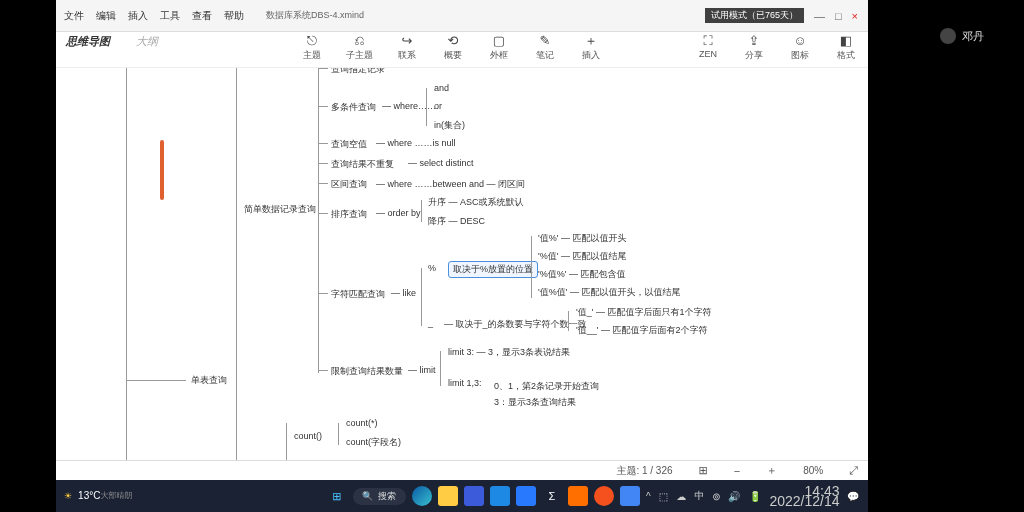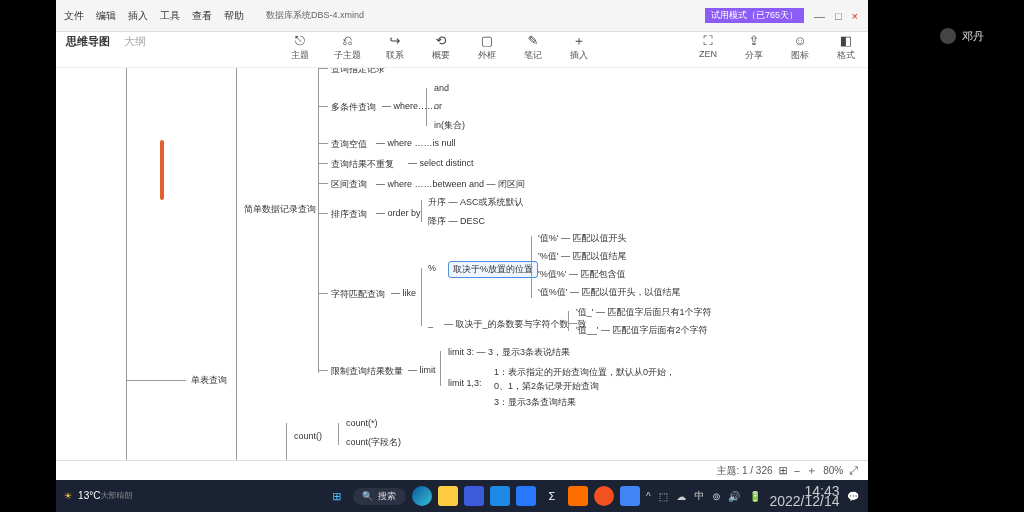--- a/index.html
+++ b/index.html
@@ -4,41 +4,41 @@
 <style>
   * { box-sizing: border-box; margin: 0; padding: 0; font-family: "Microsoft YaHei", sans-serif; }
   body { background: #000; width: 1024px; height: 512px; overflow: hidden; position: relative; }
   
   .app-window { position: absolute; left: 56px; top: 0; width: 812px; height: 480px; background: #fff; display: flex; flex-direction: column; }
   
   .titlebar { height: 32px; background: #f5f5f5; display: flex; align-items: center; font-size: 10px; color: #333; border-bottom: 1px solid #ddd; }
   .menubar { display: flex; gap: 12px; padding: 0 8px; }
   .menubar span { cursor: pointer; }
   .doc-title { margin-left: 14px; color: #666; font-size: 9px; }
-  .trial-badge { margin-left: auto; background: #8b5cf6; color: #fff; padding: 1px 6px; font-size: 9px; }
+  .trial-badge { margin-left: auto; background: #404040; color: #fff; padding: 1px 6px; font-size: 9px; }
   .win-controls { display: flex; gap: 10px; padding: 0 10px; color: #666; font-size: 11px; }
   .win-controls .close { color: #e02020; }
   
   .toolbar { height: 36px; background: #fff; display: flex; align-items: flex-start; padding: 2px 10px 0 10px; gap: 22px; font-size: 9px; color: #555; border-bottom: 1px solid #eee; }
-  .tb-left { display: flex; align-items: center; gap: 14px; font-size: 11px; color: #333; margin-right: 120px; }
+  .tb-left { display: flex; align-items: center; gap: 26px; font-size: 11px; color: #333; margin-right: 120px; font-style: italic; }
   .tb-left .active { font-weight: 600; }
   .tb-item { display: flex; flex-direction: column; align-items: center; gap: 1px; cursor: pointer; min-width: 24px; }
   .tb-item .ico { font-size: 13px; color: #444; height: 14px; line-height: 14px; }
   .tb-spacer { flex: 1; }
   
   .canvas { flex: 1; position: relative; background: #fff; overflow: hidden; }
   .node { position: absolute; font-size: 9px; color: #333; white-space: nowrap; }
   .node.boxed { border: 1px solid #4a90e2; border-radius: 3px; padding: 1px 4px; background: #f0f6ff; }
   .line { position: absolute; background: #999; }
   .vline { width: 1px; }
   .hline { height: 1px; }
   
   .btn-blue { position: absolute; background: #3b5bdb; color: #fff; font-size: 9px; padding: 3px 10px; border-radius: 3px; }
   
-  .statusbar { height: 20px; border-top: 1px solid #ddd; display: flex; align-items: center; justify-content: flex-end; gap: 6px; padding: 0 10px; font-size: 10px; color: #555; }
+  .statusbar { height: 20px; border-top: 1px solid #ddd; display: flex; align-items: center; justify-content: flex-end; gap: 26px; padding: 0 10px; font-size: 10px; color: #555; }
   .sb-ico { font-size: 11px; }
   
   .scrollbar { position: absolute; right: 860px; top: 140px; width: 4px; height: 60px; background: #e06030; border-radius: 2px; }
   
   .user-badge { position: absolute; right: 40px; top: 28px; color: #ddd; font-size: 11px; display: flex; align-items: center; gap: 6px; }
   .user-badge .avatar { width: 16px; height: 16px; border-radius: 50%; background: #444; }
   
   .taskbar { position: absolute; left: 56px; bottom: 0; width: 812px; height: 32px; background: #1a2233; display: flex; align-items: center; padding: 0 8px; gap: 6px; color: #ddd; font-size: 9px; }
   .weather { display: flex; line-height: 10px; margin-right: auto; }
   .weather .t { color: #fff; font-size: 10px; }
@@ -182,21 +182,20 @@
     <div class="line vline" style="left:512px; top:243px; height:20px"></div>
     <div class="node" style="left:520px; top:238px"><span>'值_'</span> — <span>匹配值字后面只有1个字符</span></div>
     <div class="node" style="left:520px; top:256px"><span>'值__'</span> — <span>匹配值字后面有2个字符</span></div>
 
     <div class="line hline" style="left:262px; top:302px; width:10px"></div>
     <div class="node" style="left:275px; top:297px">限制查询结果数量</div>
     <div class="node" style="left:352px; top:297px">— <span>limit</span></div>
     <div class="line vline" style="left:384px; top:283px; height:35px"></div>
     <div class="node" style="left:392px; top:278px"><span>limit 3:</span> — <span>3，显示3条表说结果</span></div>
     <div class="node" style="left:392px; top:310px">limit 1,3:</div>
-    <div class="node" style="left:438px; top:298px">1：表示指定的开始查询位置，默认从0开始，</div>
     <div class="node" style="left:438px; top:312px">0、1，第2条记录开始查询</div>
     <div class="node" style="left:438px; top:328px">3：显示3条查询结果</div>
 
     <div class="line vline" style="left:230px; top:355px; height:45px"></div>
     <div class="node" style="left:238px; top:363px">count()</div>
     <div class="line vline" style="left:282px; top:355px; height:22px"></div>
     <div class="node" style="left:290px; top:350px">count(*)</div>
     <div class="node" style="left:290px; top:368px">count(字段名)</div>
     <div class="node" style="left:238px; top:392px">sum()</div>
 

